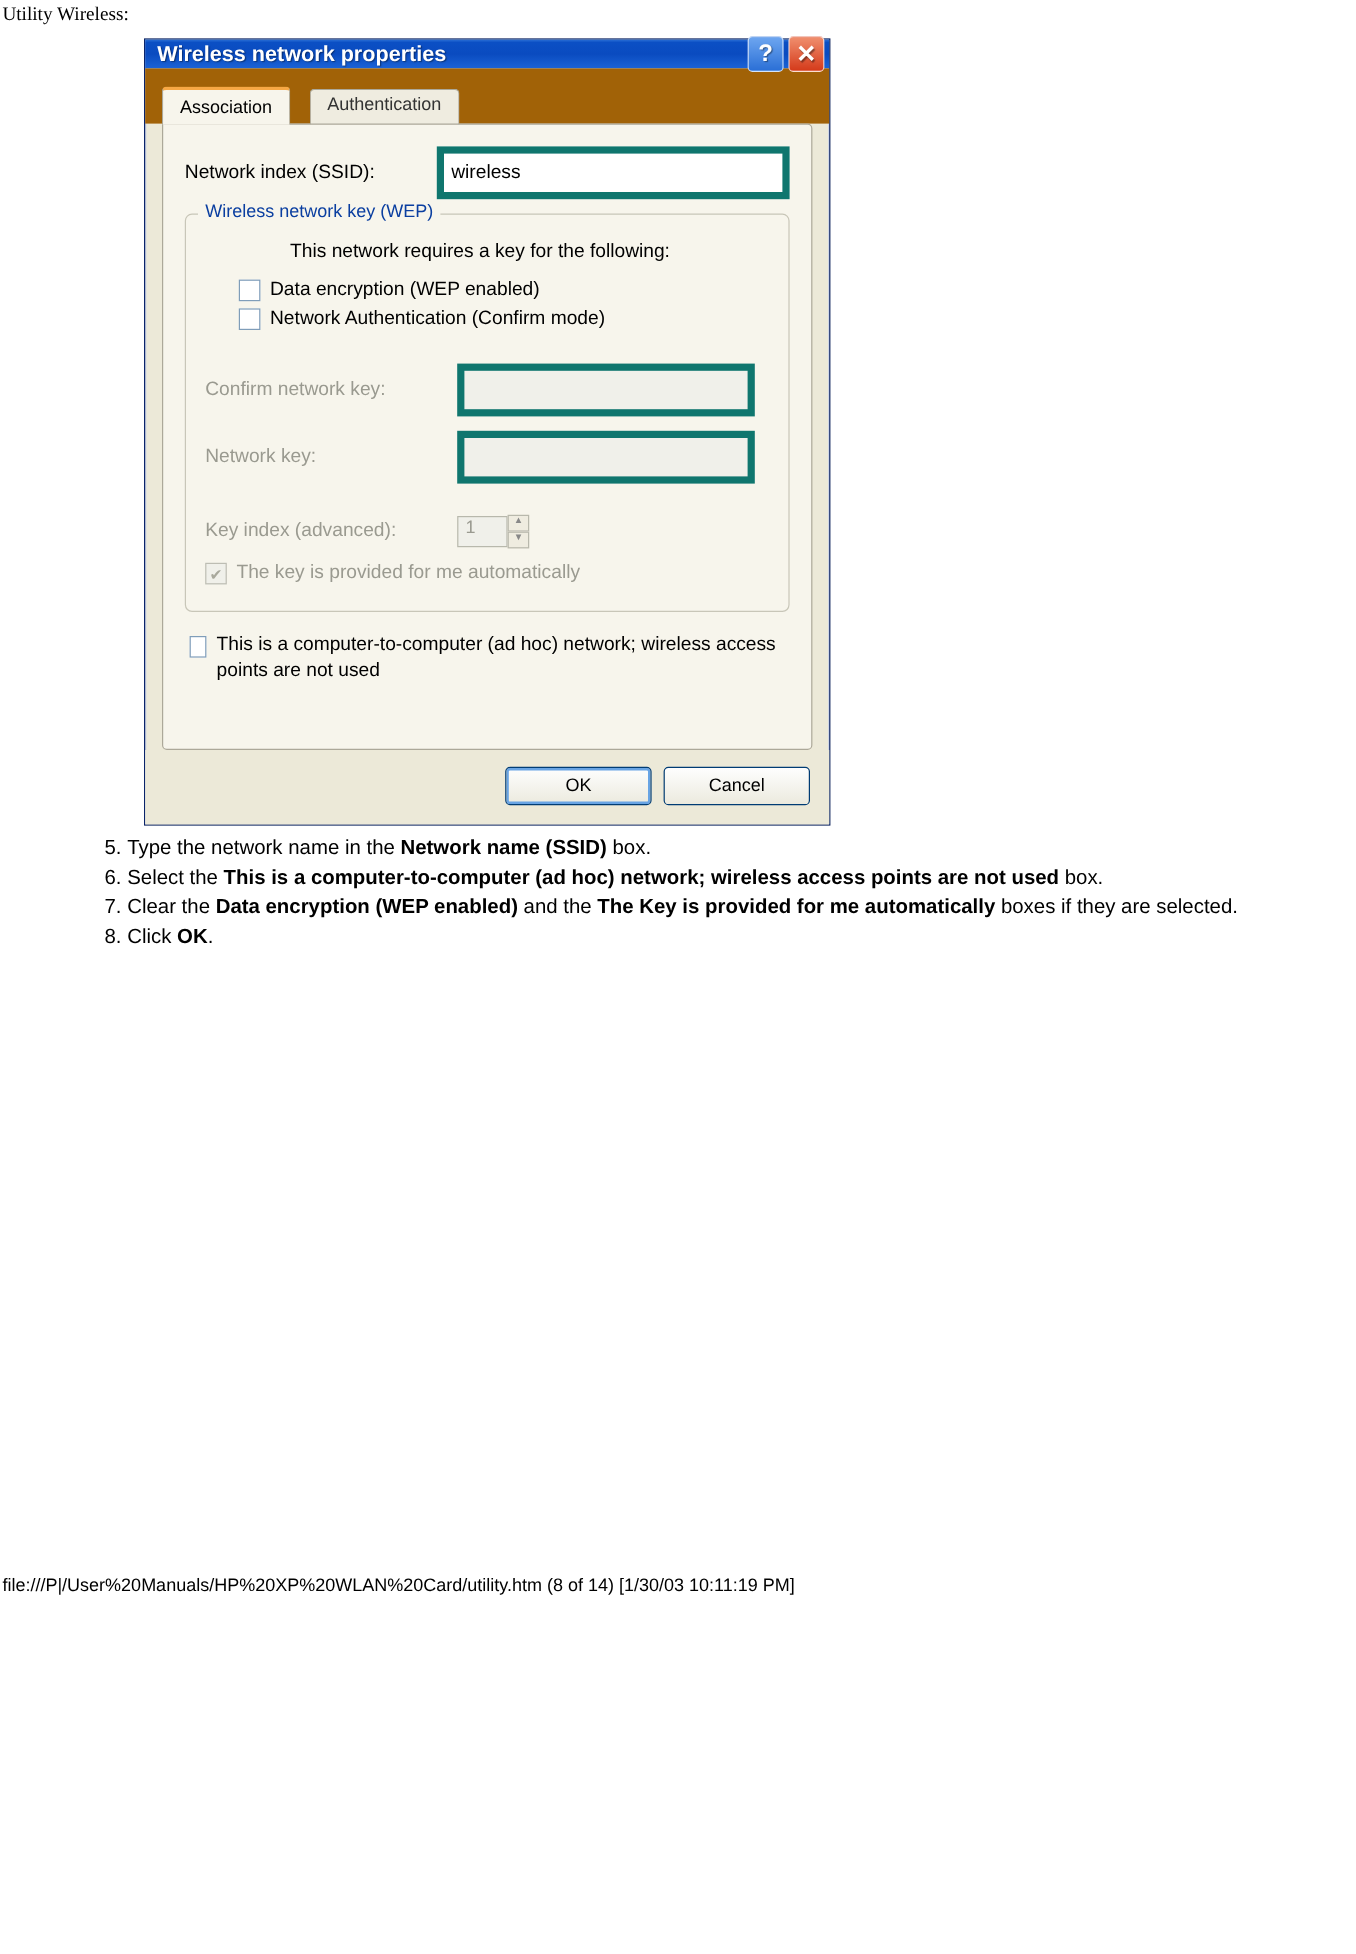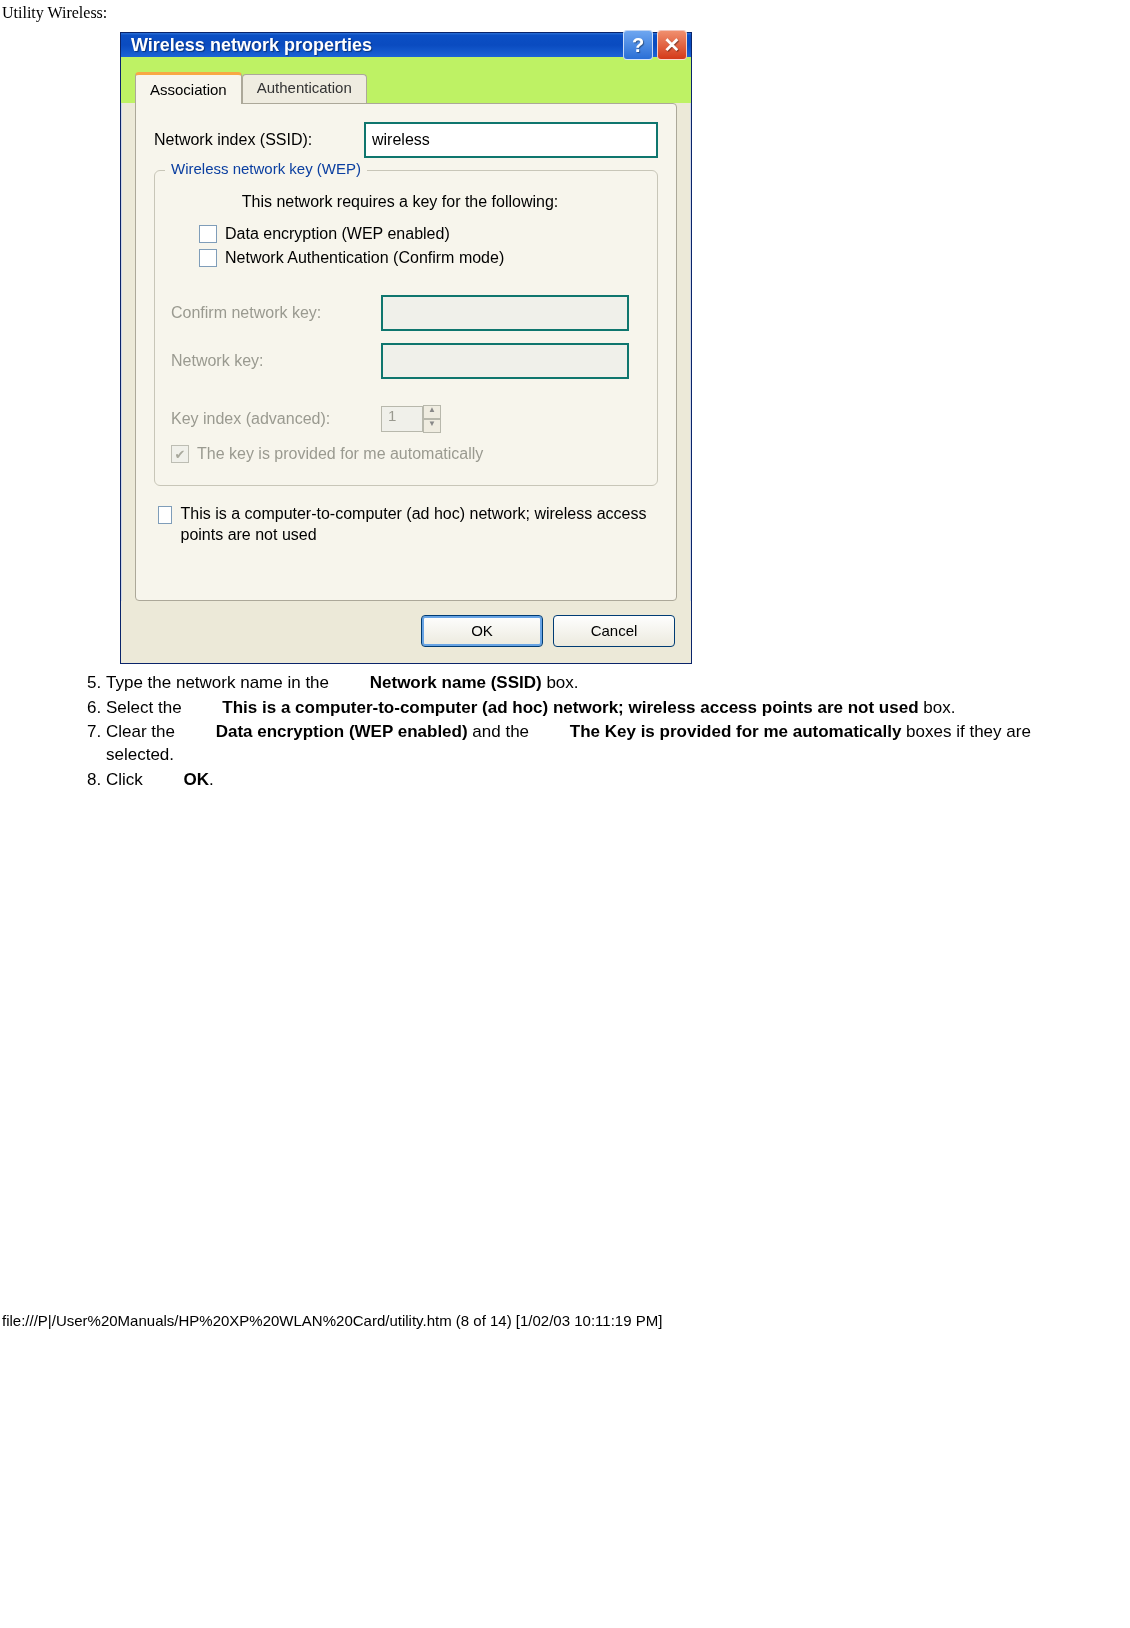--- a/index.html
+++ b/index.html
@@ -57,23 +57,23 @@
     color:#fff; font-size:20px;
   }
   .tb-close {
     background: linear-gradient(to bottom,#f08f6e,#d43a1a);
     color:#fff; font-size:20px;
   }
 
   
   .tabstrip {
     display: flex;
-    gap: 0;
+    gap: 16px;
     padding: 14px 14px 0 14px;
-    background: #bef264;
+    background: #a16207;
   }
   .tab {
     padding: 6px 14px 6px 14px;
     background: #f7f5ec;
     border: 1px solid #aca899;
     border-bottom: none;
     border-radius: 4px 4px 0 0;
     font-size: 15px;
     position: relative;
     top: 1px;
@@ -92,21 +92,21 @@
     border-radius: 0 4px 4px 4px;
     padding: 18px 18px 14px 18px;
     position: relative;
   }
 
   .form-row { display:flex; align-items:center; margin-bottom:12px; }
   .form-label { width: 210px; font-size:16px; }
   .text-input {
     flex:1;
     height:28px;
-    border:2px solid #0f766e;
+    border:6px solid #0f766e;
     background:#fff;
     font-family: Tahoma, Arial, sans-serif;
     font-size:16px;
     padding: 2px 6px;
   }
   .text-input:disabled { background:#f0f0ea; color:#888; }
 
   
   .groupbox {
     border: 1px solid #c8c6b8;
@@ -175,21 +175,21 @@
   
   .instructions {
     margin: 8px 0 0 70px;
     font-family: Arial, Helvetica, sans-serif;
     font-size: 17px;
     line-height: 1.35;
     width: 1010px;
   }
   .instructions ol { margin:0; padding-left: 36px; }
   .instructions li { margin: 2px 0; }
-  .instructions b { font-weight: bold; margin-left: 36px; }
+  .instructions b { font-weight: bold; }
 
   .footer {
     position: relative;
     margin-top: 520px;
     font-family: Arial, Helvetica, sans-serif;
     font-size: 15px;
     padding: 0 0 6px 2px;
   }
 </style>
 </head>
@@ -286,13 +286,13 @@
 
 <div class="instructions">
   <ol start="5" id="instr-ol">
       <li>Type the network name in the <b>Network name (SSID)</b> box.</li>
       <li>Select the <b>This is a computer-to-computer (ad hoc) network; wireless access points are not used</b> box.</li>
       <li>Clear the <b>Data encryption (WEP enabled)</b> and the <b>The Key is provided for me automatically</b> boxes if they are selected.</li>
       <li>Click <b>OK</b>.</li>
     </ol>
 </div>
 
-<div class="footer">file:///P|/User%20Manuals/HP%20XP%20WLAN%20Card/utility.htm (8 of 14) [1/02/03 10:11:19 PM]</div>
+<div class="footer">file:///P|/User%20Manuals/HP%20XP%20WLAN%20Card/utility.htm (8 of 14) [1/30/03 10:11:19 PM]</div>
 
 </body></html>

